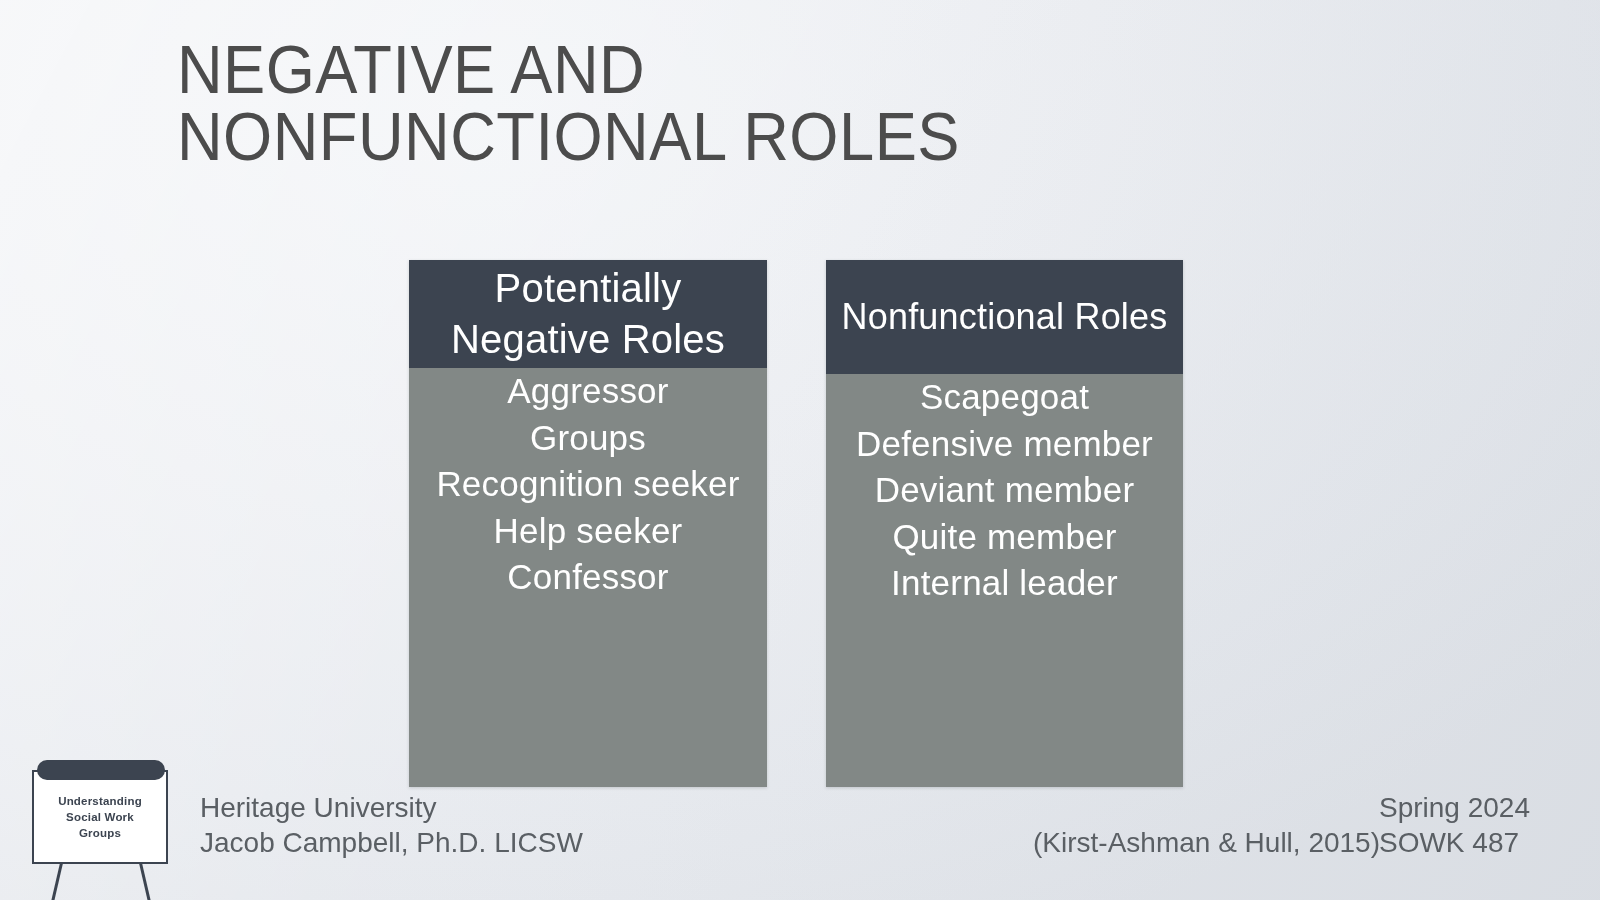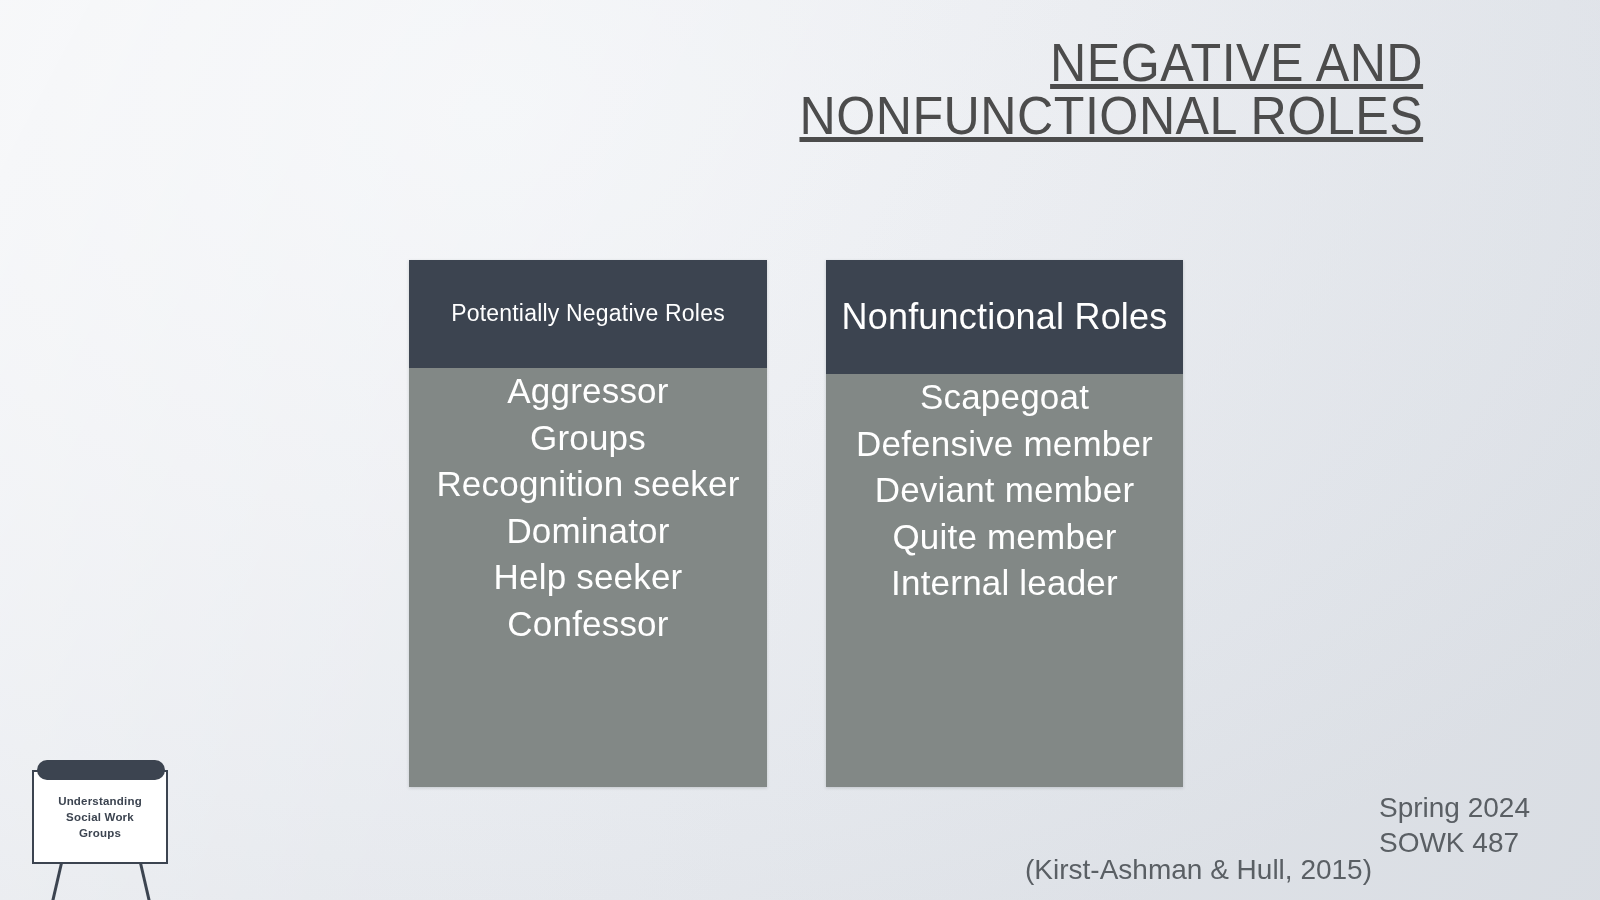--- a/index.html
+++ b/index.html
@@ -24,30 +24,29 @@
     background: linear-gradient(118deg, rgba(255,255,255,0.55) 0%, rgba(255,255,255,0.10) 40%, rgba(210,215,222,0.22) 72%, rgba(198,204,212,0.30) 100%);
   }
 
   
   .title {
     position: absolute;
     left: 50%;
     transform: translateX(-50%);
     top: 36px;
     width: 1340px;
-    text-align: right;
+    text-align: left;
     color: #4c4c4c;
-    font-size: 54px;
+    font-size: 68px;
     line-height: 0.98;
     letter-spacing: 0.5px;
     font-weight: 300;
     font-family: "Liberation Sans Narrow", "Liberation Sans", sans-serif;
     transform-origin: center top;
     z-index: 3;
-    text-decoration: underline;
   }
   .title .tline { display:block; transform: scaleX(0.93); }
 
   
   .box {
     position: absolute;
     z-index: 3;
     box-shadow: 0 1px 3px rgba(90,96,104,0.25);
   }
   .box-head {
@@ -66,40 +65,40 @@
     background: #828886;
     color: #ffffff;
     box-sizing: border-box;
     text-align: center;
     font-weight: 300;
     letter-spacing: 0.2px;
   }
   .role-line { display: block; white-space: nowrap; }
 
   #box-left { left: 409px; top: 260px; width: 358px; height: 527px; }
-  #box-left .box-head { height: 108px; font-size: 23px; line-height: 1.28; }
+  #box-left .box-head { height: 108px; font-size: 40px; line-height: 1.28; }
   #box-left .box-body { height: 419px; font-size: 35px; line-height: 1.33; }
 
   #box-right { left: 826px; top: 260px; width: 357px; height: 527px; }
   #box-right .box-head { height: 114px; font-size: 36px; line-height: 1.2; }
   #box-right .box-body { height: 413px; font-size: 35px; line-height: 1.33; }
 
   
   .footer-text {
     position: absolute;
     z-index: 3;
     color: #5a5f64;
     font-weight: 300;
     font-size: 28px;
     line-height: 1.26;
     white-space: nowrap;
   }
   #footer-left  { left: 200px; top: 790px; text-align: left; }
   #footer-right { right: 70px; top: 790px; }
-  #footer-citation { right: 228px; top: 825px; text-align: right; margin-top: 27px; }
+  #footer-citation { right: 220px; top: 825px; text-align: right; }
 
   
   .logo {
     position: absolute;
     left: 26px;
     top: 756px;
     width: 150px;
     height: 144px;
     z-index: 4;
   }
@@ -152,37 +151,40 @@
     <span class="tline">NEGATIVE AND</span>
     <span class="tline">NONFUNCTIONAL ROLES</span>
   </div>
 
   <div class="box" id="box-left">
     <div class="box-head">Potentially Negative Roles</div>
     <div class="box-body">
       <span class="role-line">Aggressor</span>
       <span class="role-line">Groups</span>
       <span class="role-line">Recognition seeker</span>
-      <span class="role-line">Dominator</span>
       <span class="role-line">Help seeker</span>
       <span class="role-line">Confessor</span>
     </div>
   </div>
 
   <div class="box" id="box-right">
     <div class="box-head">Nonfunctional Roles</div>
     <div class="box-body">
       <span class="role-line">Scapegoat</span>
       <span class="role-line">Defensive member</span>
       <span class="role-line">Deviant member</span>
       <span class="role-line">Quite member</span>
       <span class="role-line">Internal leader</span>
     </div>
   </div>
 
+  <div class="footer-text" id="footer-left">
+    <div>Heritage University</div>
+    <div>Jacob Campbell, Ph.D. LICSW</div>
+  </div>
 
   <div class="footer-text" id="footer-right">
     <div>Spring 2024</div>
     <div>SOWK 487</div>
   </div>
 
   <div class="footer-text" id="footer-citation">(Kirst-Ashman &amp; Hull, 2015)</div>
 
   <div class="logo">
     <div class="logo-leg l"></div>

